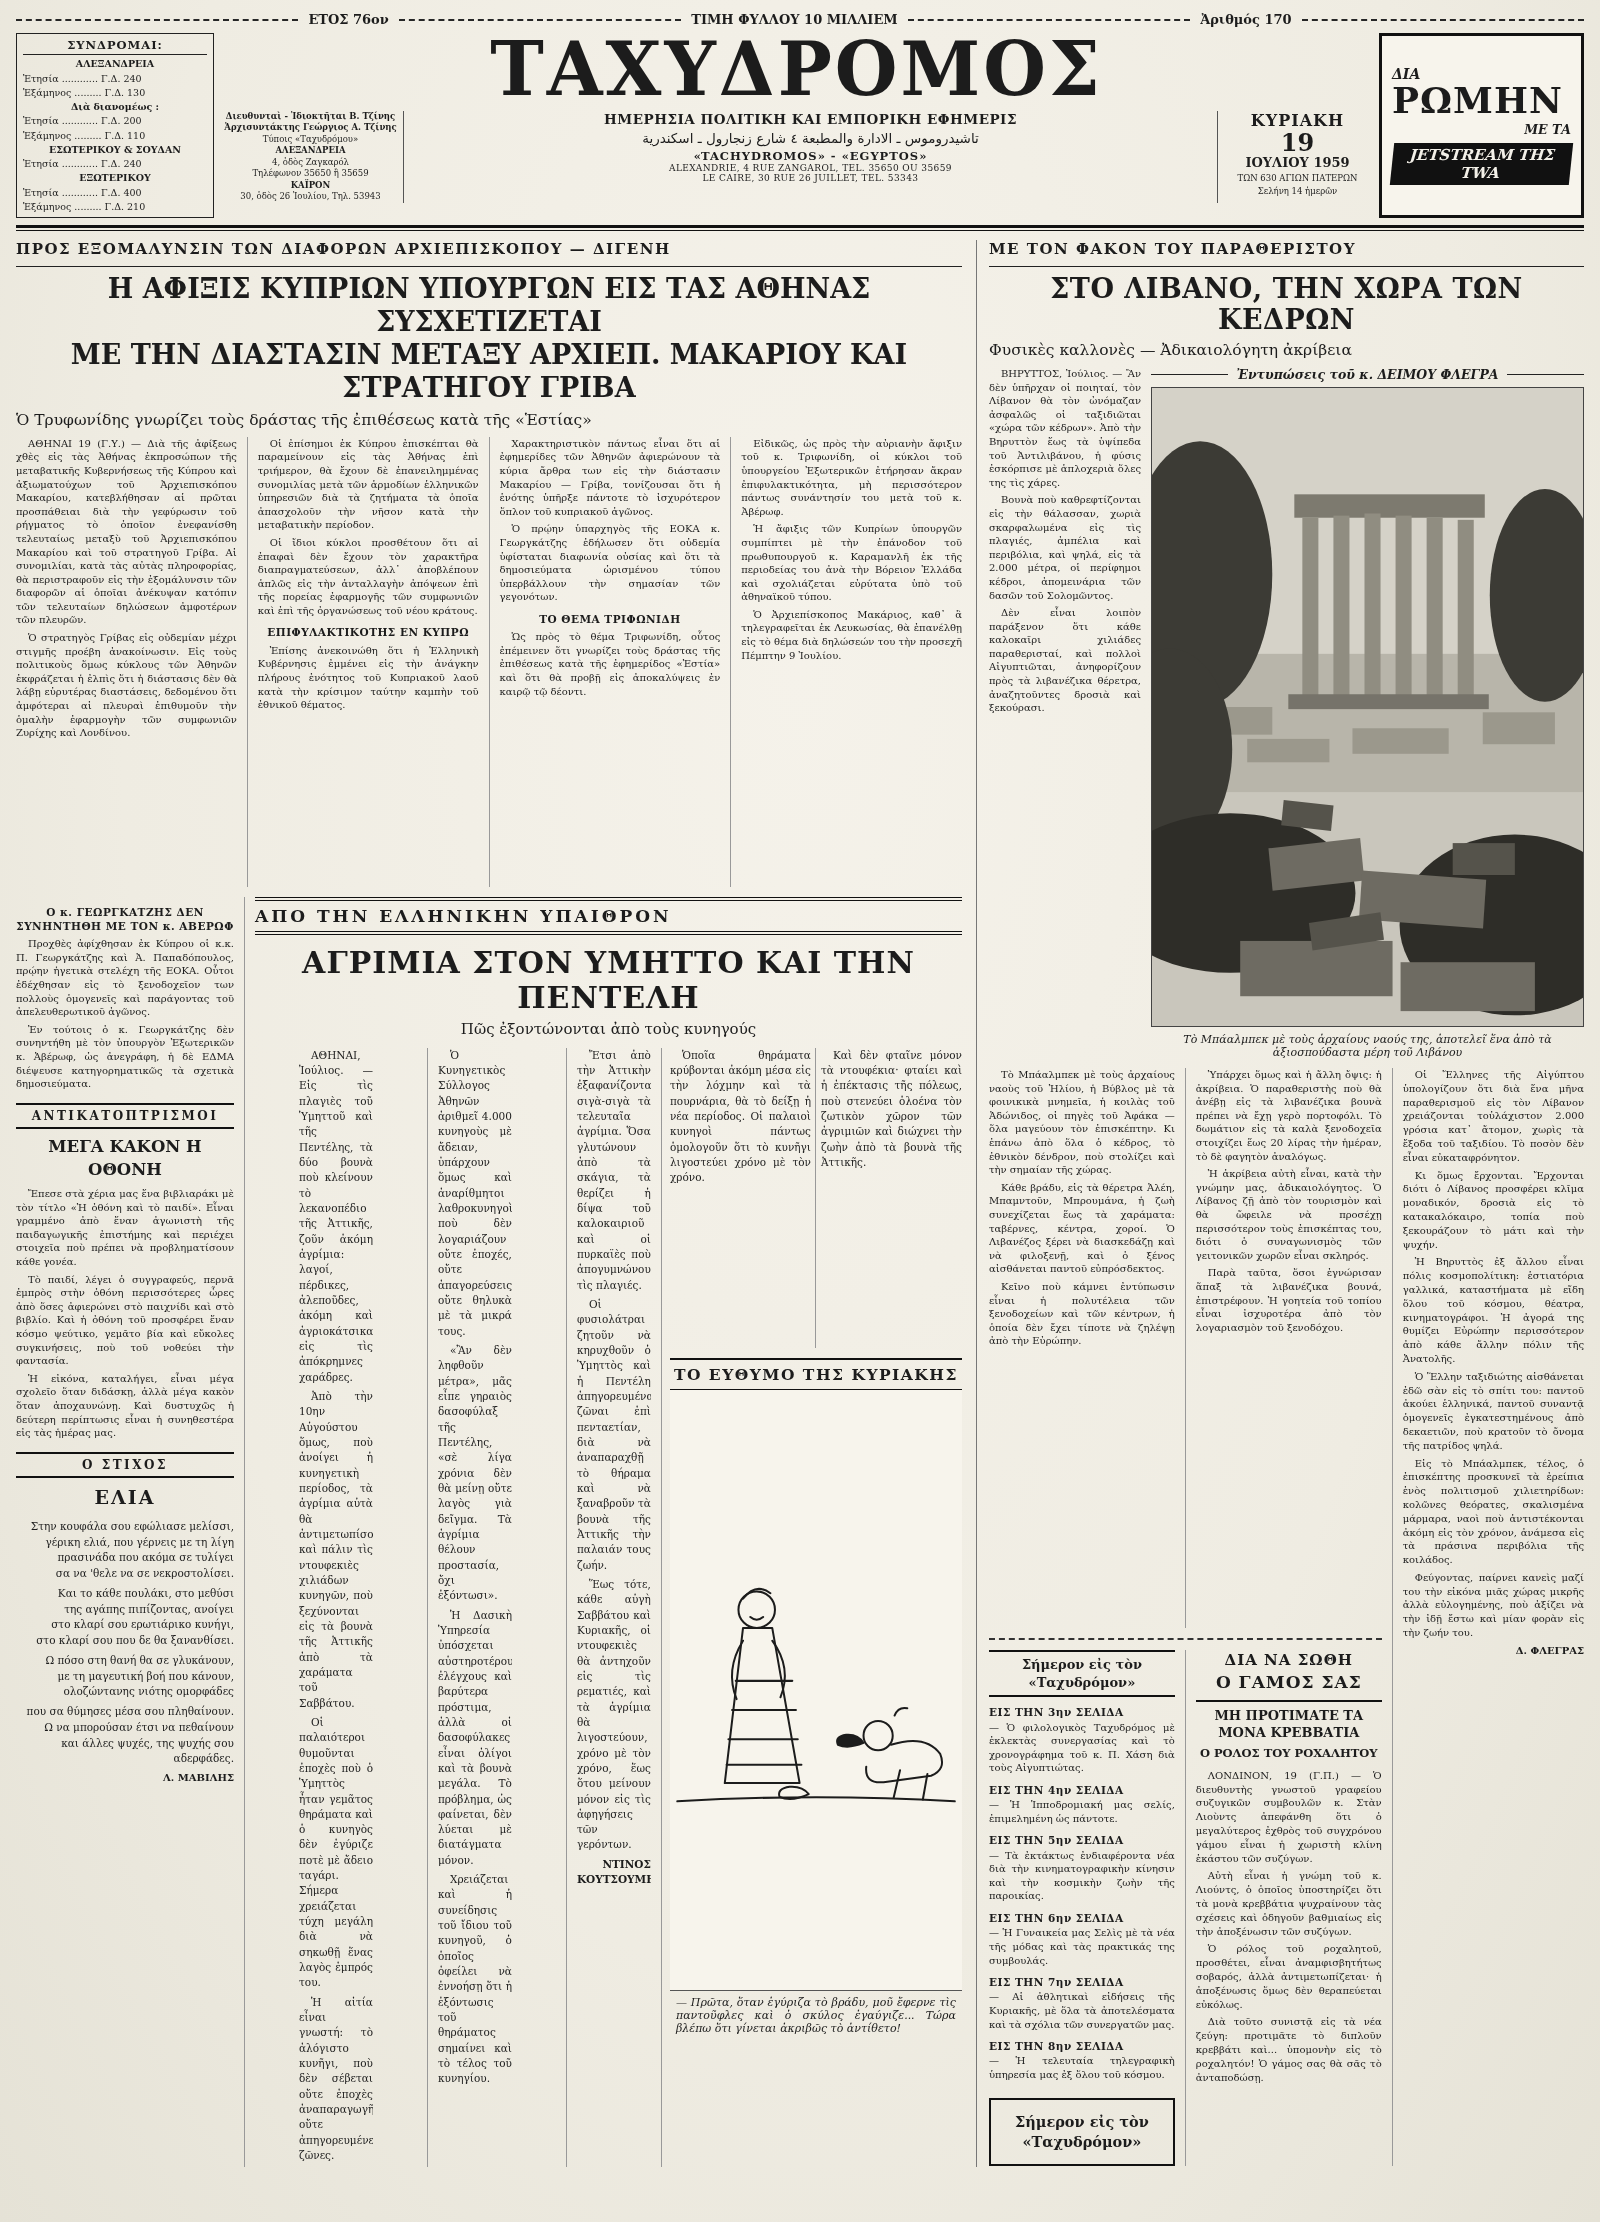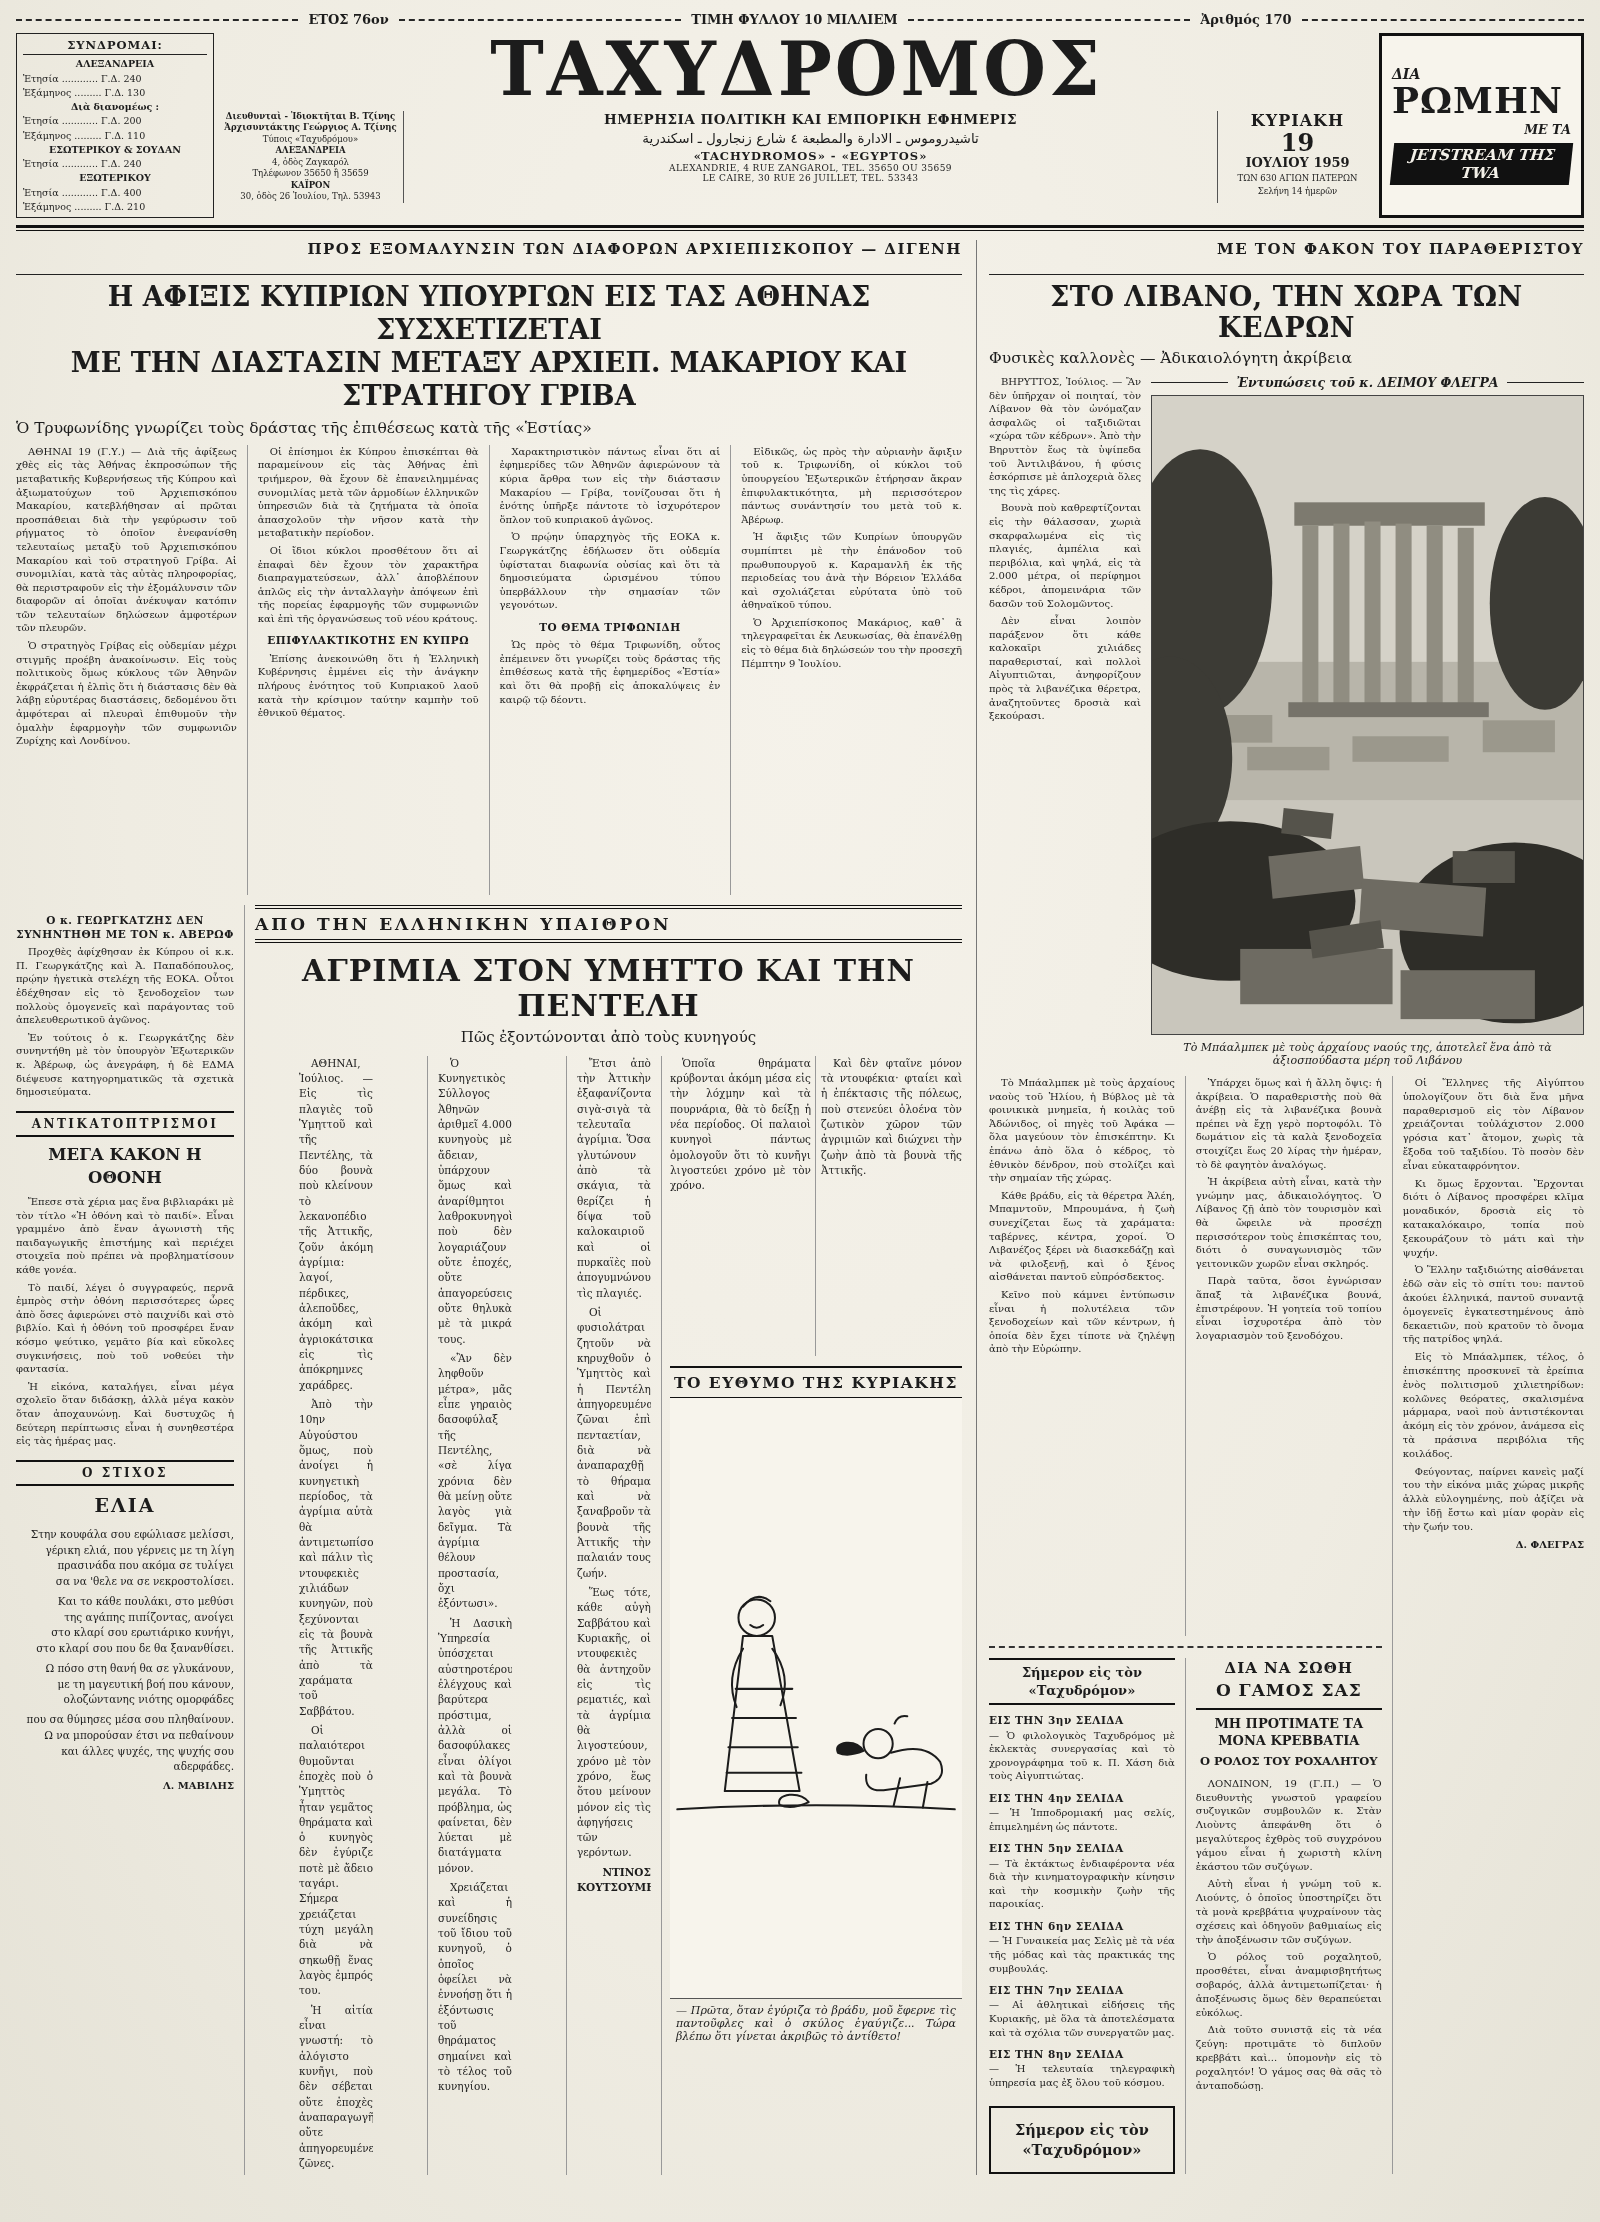--- a/index.html
+++ b/index.html
@@ -33,21 +33,21 @@
 .twa{width:205px;flex:none;border:3px solid #111;padding:8px 10px;display:flex;flex-direction:column;justify-content:center;background:#f7f4ec;}
 .twa .t1{font-size:14px;font-weight:bold;font-style:italic;}
 .twa .t2{font-size:36px;font-weight:bold;letter-spacing:1px;line-height:1.05;}
 .twa .t3{font-size:12.5px;font-weight:bold;font-style:italic;text-align:right;margin:2px 0;}
 .twa .t4{background:#111;color:#f3f0e8;font-style:italic;font-weight:bold;text-align:center;font-size:15px;padding:3px 4px;margin-top:4px;transform:skewX(-6deg);}
 .rule2{border-top:3px solid #111;border-bottom:1px solid #111;height:6px;margin:7px 0 9px;}
 
 .content{display:flex;gap:14px;}
 .left-super{width:946px;flex:none;}
 .right-super{flex:1;border-left:1px solid #777;padding-left:12px;min-width:0;}
-.kicker{font-size:15px;font-weight:bold;text-align:right;letter-spacing:1.5px;border-bottom:1px solid #222;padding-bottom:16px;margin-bottom:6px;}
+.kicker{font-size:15px;font-weight:bold;text-align:left;letter-spacing:1.5px;border-bottom:1px solid #222;padding-bottom:8px;margin-bottom:6px;}
 .headline{font-size:27px;font-weight:bold;text-align:center;line-height:1.22;}
 .subhead{font-size:15.5px;text-align:left;margin:6px 0 8px;}
 .cols{display:flex;gap:10px;}
 .col{flex:1;font-size:10px;text-align:justify;line-height:1.36;overflow:hidden;min-width:0;}
 .col p{text-indent:12px;margin-bottom:4px;}
 .col + .col{border-left:1px solid #999;padding-left:10px;}
 .crosshead{font-size:10.5px;font-weight:bold;text-align:center;margin:8px 0 4px;letter-spacing:.5px;text-indent:0 !important;}
 .sig{text-align:right;font-weight:bold;text-indent:0 !important;}
 .athens-cols{height:450px;}
 
@@ -402,20 +402,21 @@
                   <p>Αὐτὴ εἶναι ἡ γνώμη τοῦ κ. Λιούντς, ὁ ὁποῖος ὑποστηρίζει ὅτι τὰ μονὰ κρεββάτια ψυχραίνουν τὰς σχέσεις καὶ ὁδηγοῦν βαθμιαίως εἰς τὴν ἀποξένωσιν τῶν συζύγων.</p>
                   <p>Ὁ ρόλος τοῦ ροχαλητοῦ, προσθέτει, εἶναι ἀναμφισβητήτως σοβαρός, ἀλλὰ ἀντιμετωπίζεται· ἡ ἀποξένωσις ὅμως δὲν θεραπεύεται εὐκόλως.</p>
                   <p>Διὰ τοῦτο συνιστᾷ εἰς τὰ νέα ζεύγη: προτιμᾶτε τὸ διπλοῦν κρεββάτι καὶ... ὑπομονὴν εἰς τὸ ροχαλητόν! Ὁ γάμος σας θὰ σᾶς τὸ ἀνταποδώσῃ.</p>
                 </div>
             </div>
           </div>
         </div>
         <div class="leb-col3">
             <p>Οἱ Ἕλληνες τῆς Αἰγύπτου ὑπολογίζουν ὅτι διὰ ἕνα μῆνα παραθερισμοῦ εἰς τὸν Λίβανον χρειάζονται τοὐλάχιστον 2.000 γρόσια κατ᾽ ἄτομον, χωρὶς τὰ ἔξοδα τοῦ ταξιδίου. Τὸ ποσὸν δὲν εἶναι εὐκαταφρόνητον.</p>
             <p>Κι ὅμως ἔρχονται. Ἔρχονται διότι ὁ Λίβανος προσφέρει κλῖμα μοναδικόν, δροσιὰ εἰς τὸ κατακαλόκαιρο, τοπία ποὺ ξεκουράζουν τὸ μάτι καὶ τὴν ψυχήν.</p>
+            <p>Ἡ Βηρυττὸς ἐξ ἄλλου εἶναι πόλις κοσμοπολίτικη: ἑστιατόρια γαλλικά, καταστήματα μὲ εἴδη ὅλου τοῦ κόσμου, θέατρα, κινηματογράφοι. Ἡ ἀγορά της θυμίζει Εὐρώπην περισσότερον ἀπὸ κάθε ἄλλην πόλιν τῆς Ἀνατολῆς.</p>
             <p>Ὁ Ἕλλην ταξιδιώτης αἰσθάνεται ἐδῶ σὰν εἰς τὸ σπίτι του: παντοῦ ἀκούει ἑλληνικά, παντοῦ συναντᾷ ὁμογενεῖς ἐγκατεστημένους ἀπὸ δεκαετιῶν, ποὺ κρατοῦν τὸ ὄνομα τῆς πατρίδος ψηλά.</p>
             <p>Εἰς τὸ Μπάαλμπεκ, τέλος, ὁ ἐπισκέπτης προσκυνεῖ τὰ ἐρείπια ἑνὸς πολιτισμοῦ χιλιετηρίδων: κολῶνες θεόρατες, σκαλισμένα μάρμαρα, ναοὶ ποὺ ἀντιστέκονται ἀκόμη εἰς τὸν χρόνον, ἀνάμεσα εἰς τὰ πράσινα περιβόλια τῆς κοιλάδος.</p>
             <p>Φεύγοντας, παίρνει κανεὶς μαζί του τὴν εἰκόνα μιᾶς χώρας μικρῆς ἀλλὰ εὐλογημένης, ποὺ ἀξίζει νὰ τὴν ἰδῇ ἔστω καὶ μίαν φορὰν εἰς τὴν ζωήν του.</p>
             <p class="sig">Δ. ΦΛΕΓΡΑΣ</p>
           </div>
       </div>
     </section>
 
   </main>
 </div>

